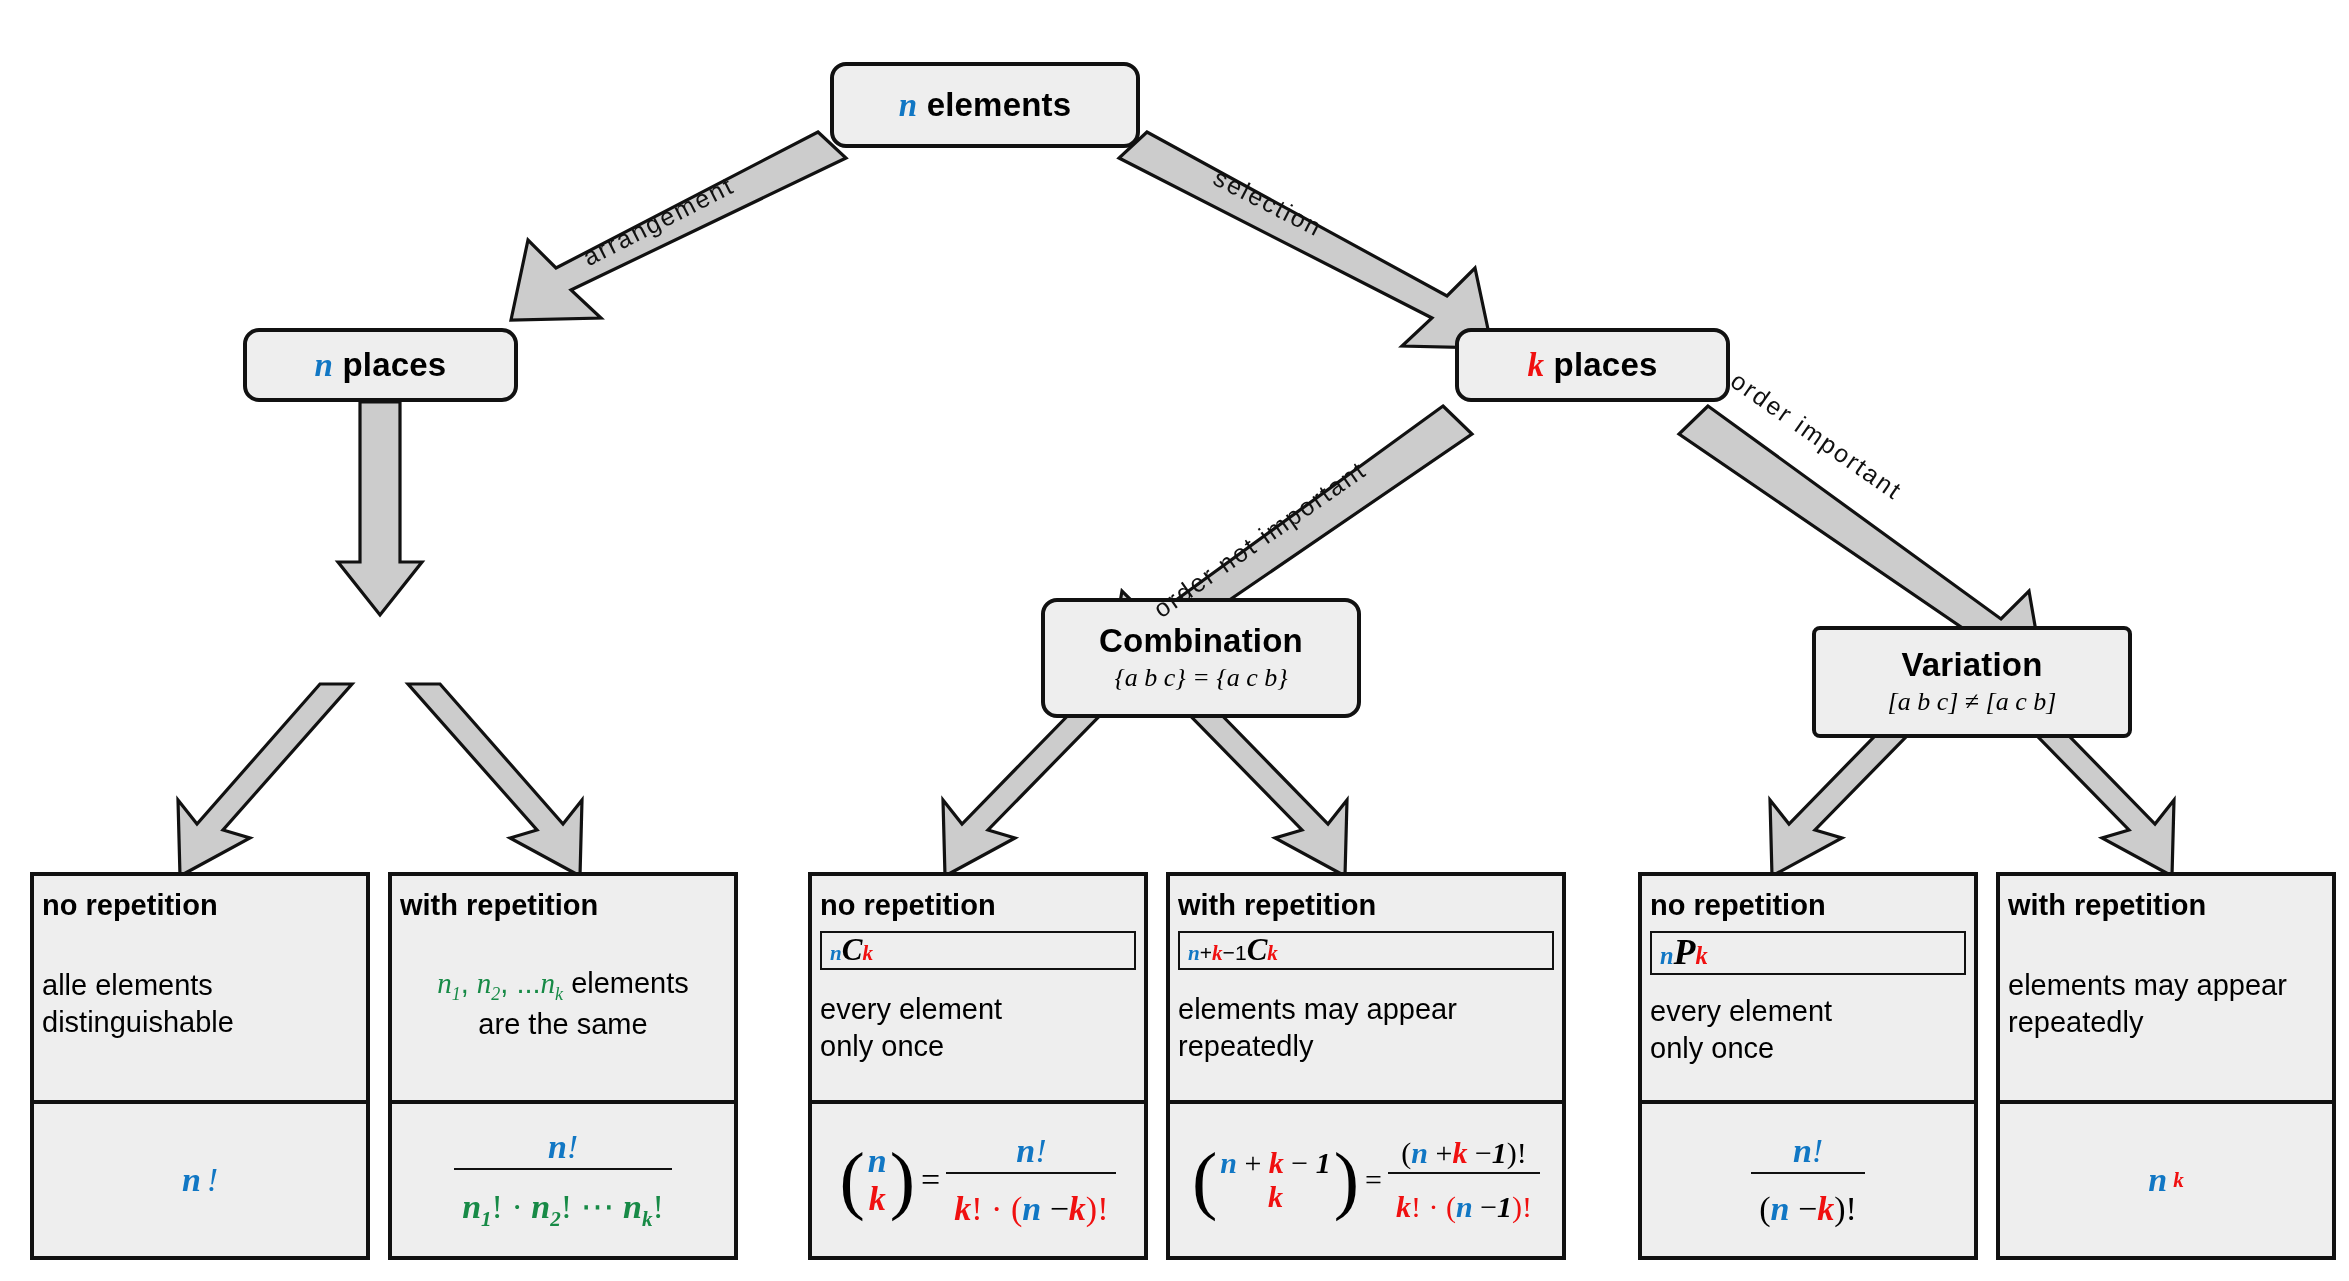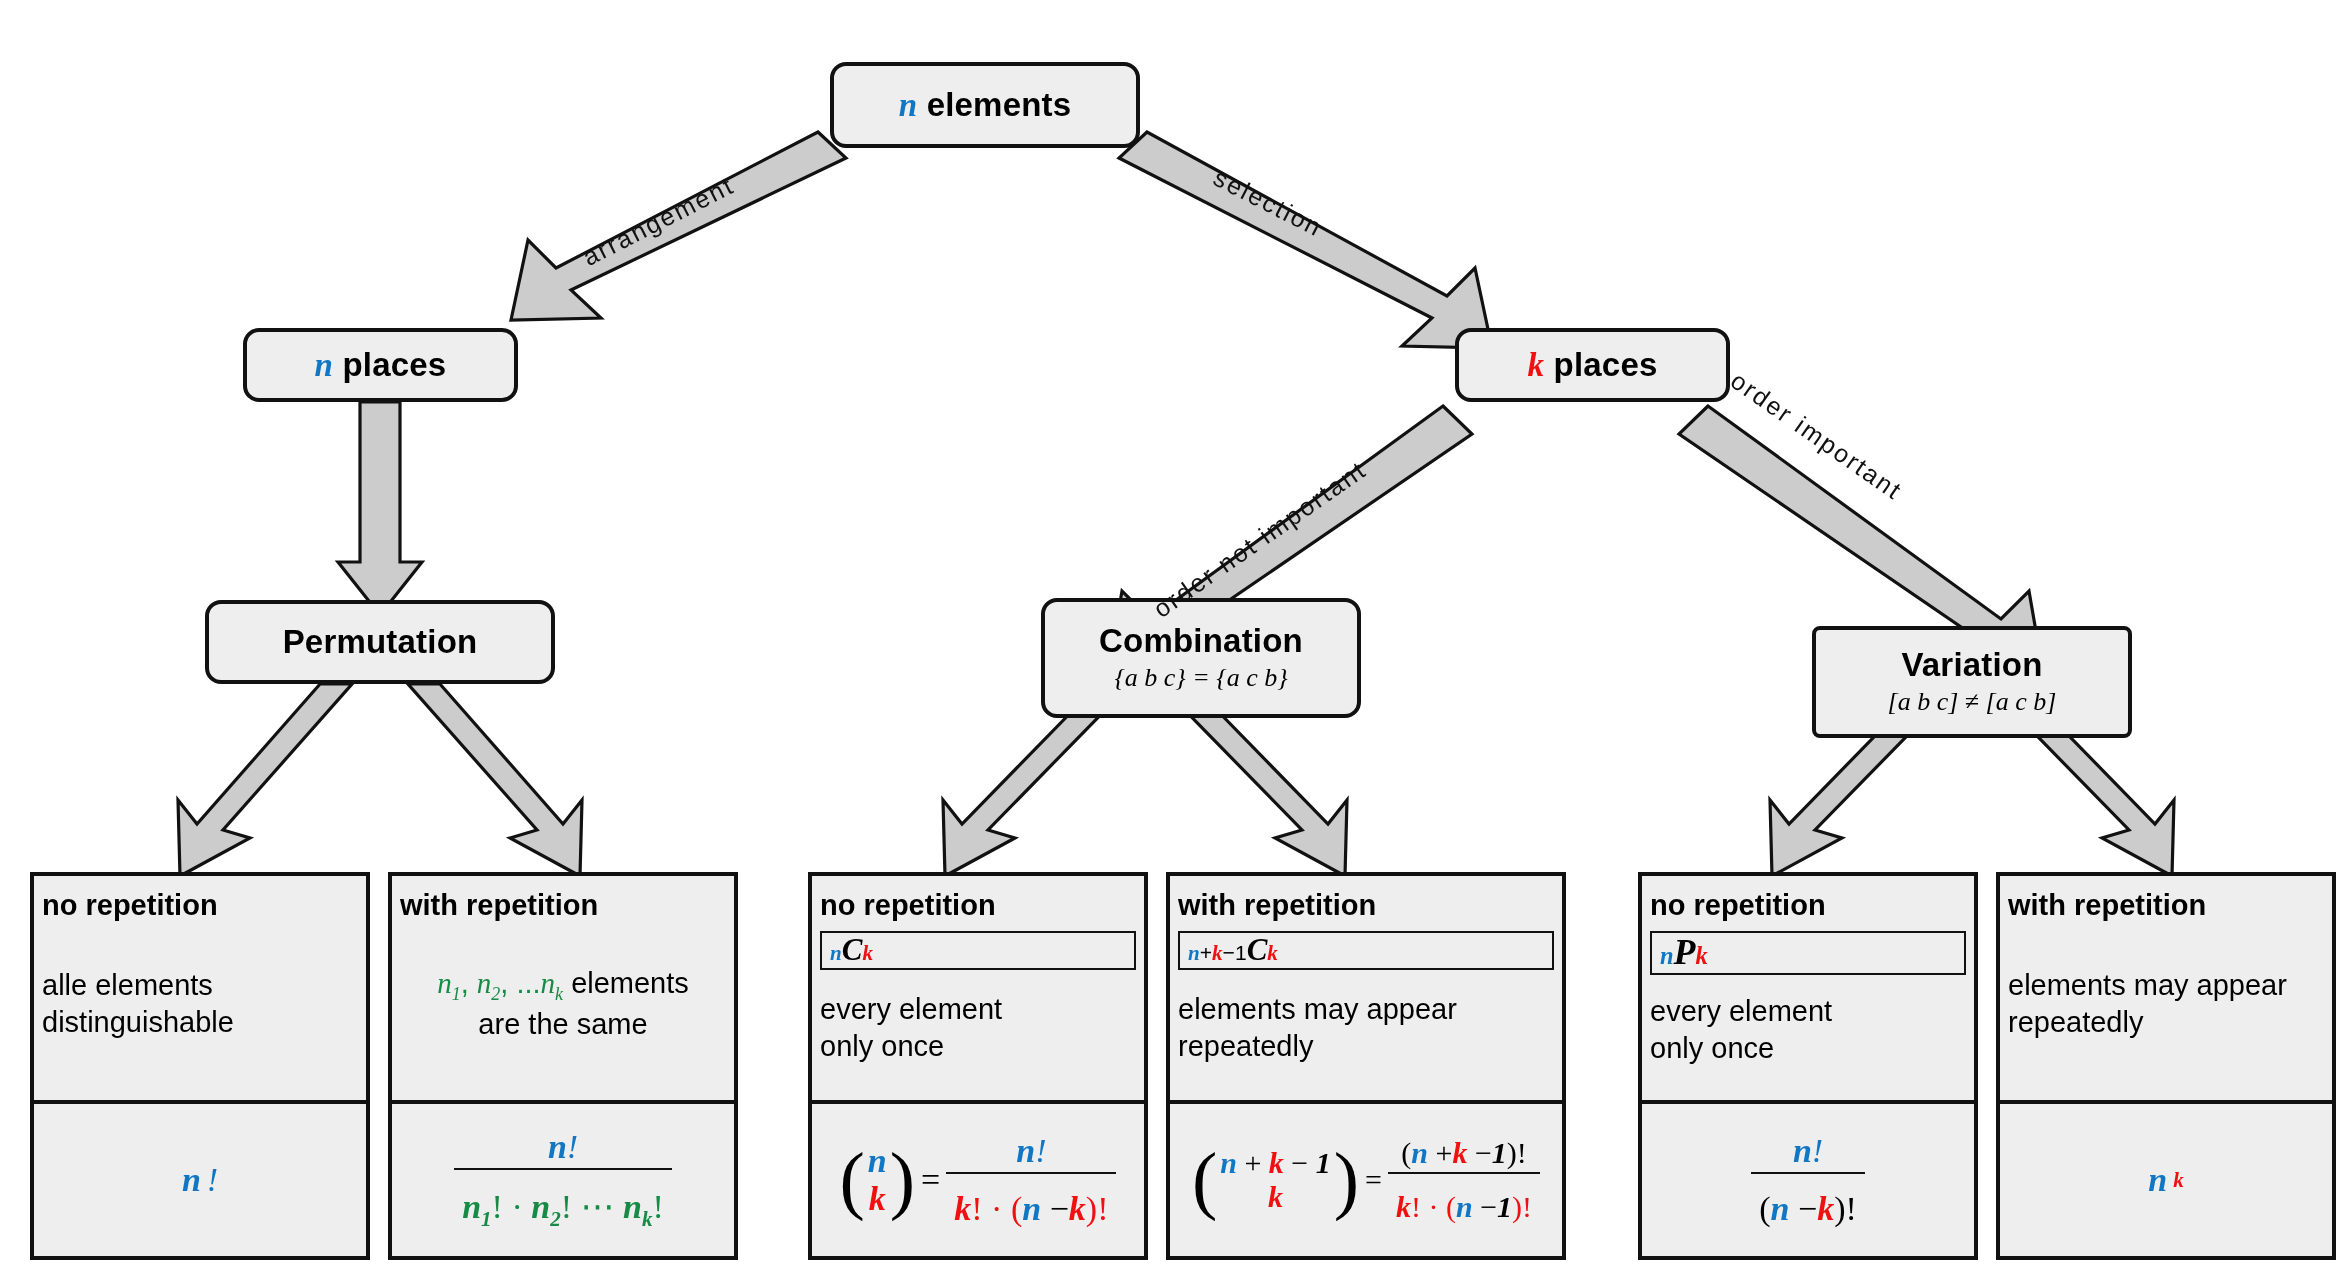--- a/index.html
+++ b/index.html
@@ -131,23 +131,20 @@
       <span class="mi blue">n</span>&nbsp;<span>places</span>
     </div>
   </div>
 
   <div class="node" style="left:1455px;top:328px;width:275px;height:74px;">
     <div class="t1">
       <span class="mi red">k</span>&nbsp;<span>places</span>
     </div>
   </div>
 
-  <div class="node" style="left:205px;top:600px;width:350px;height:84px;">
-    <div class="t1">Permutation</div>
-  </div>
 
   <div class="node" style="left:1041px;top:598px;width:320px;height:120px;">
     <div class="t1">Combination</div>
     <div class="t2">{a b c} = {a c b}</div>
   </div>
 
   <div class="node" style="left:1812px;top:626px;width:320px;height:112px;border-radius:8px;">
     <div class="t1">Variation</div>
     <div class="t2">[a b c] ≠ [a c b]</div>
   </div>

